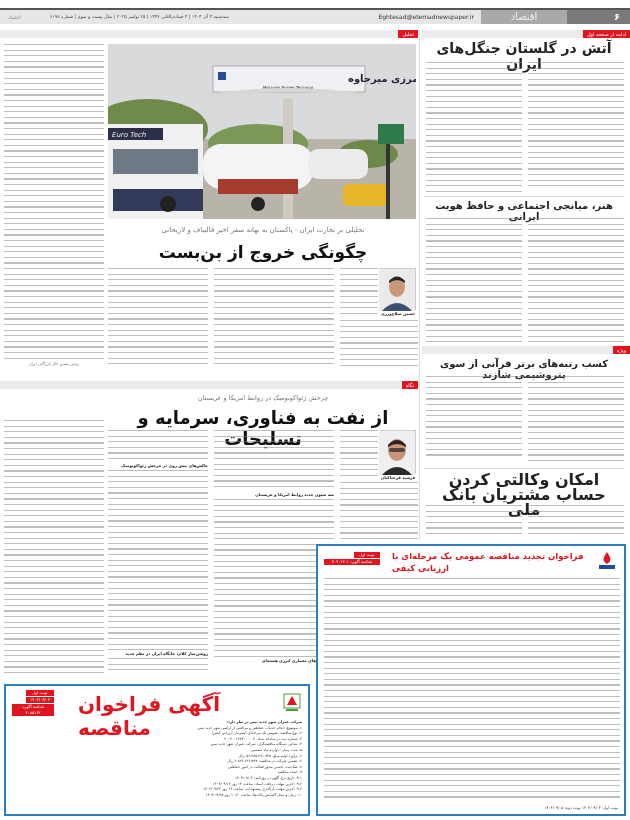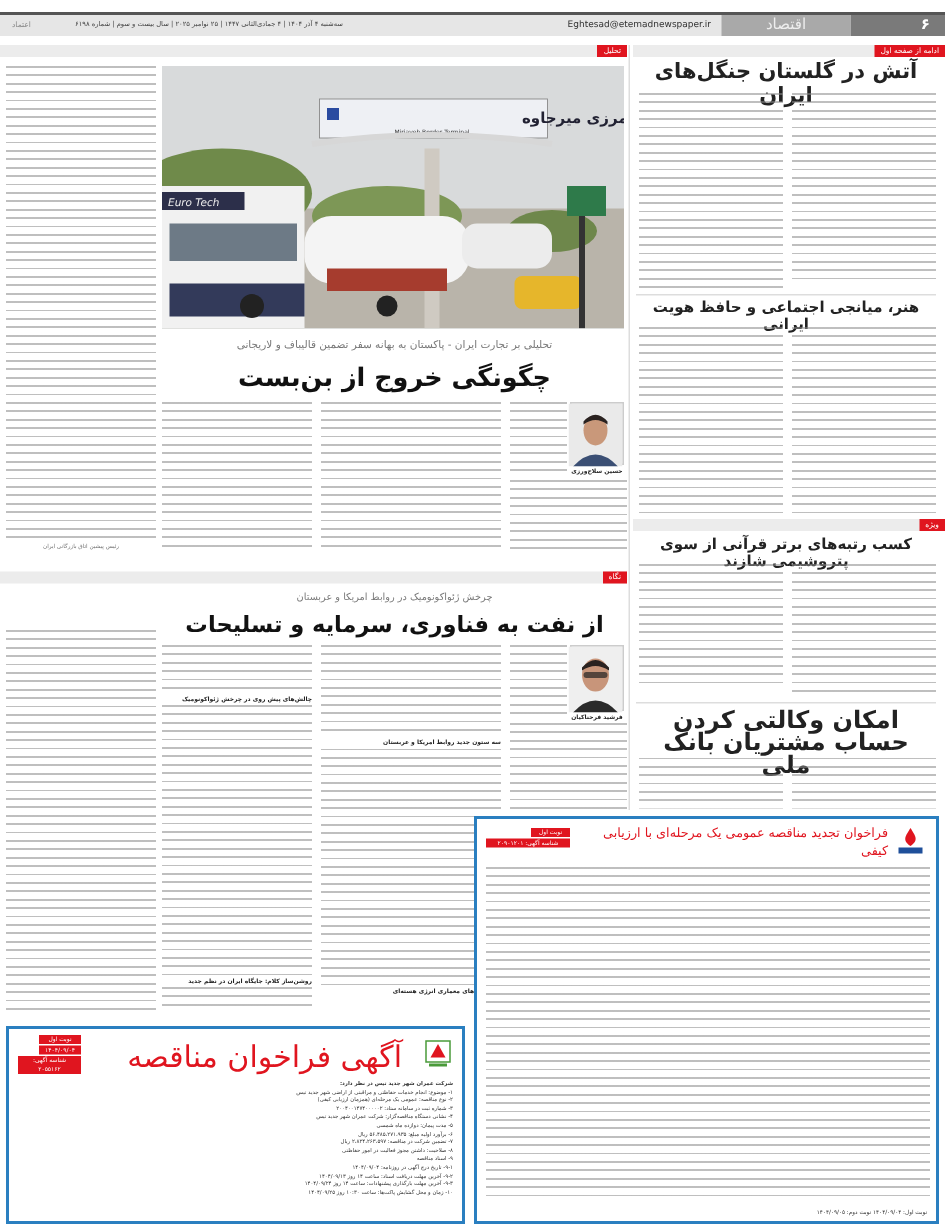--- a/index.html
+++ b/index.html
@@ -14,21 +14,21 @@
 #dateline{left:50px;top:0;font-size:4.5px;color:#444;line-height:14px}
 #logo-small{left:8px;top:0;font-size:5px;color:#888;line-height:14px}
 .secbar{height:8px;background:#ececec}
 .redtag{position:absolute;right:0;top:0;height:8px;background:#e0151f;color:#fff;font-size:5px;line-height:8px;padding:0 4px}
 .h1{font-weight:bold;color:#222;text-align:center}
 .col{font-size:3.6px;line-height:5.6px;color:#555;text-align:justify;overflow:hidden}
 .lines{background:repeating-linear-gradient(to bottom,#8a8a8a 0,#8a8a8a 1.2px,transparent 1.2px,transparent 5.6px);opacity:.55}
 .divider{background:#ddd}
 .photo{background:#ccc;overflow:hidden}
 .ad{border:2px solid #2a7fc0;background:#fff}
-.adtitle{color:#e0151f;font-weight:normal;text-align:right}
+.adtitle{color:#e0151f;font-weight:bold;text-align:left}
 .adbadge{background:#e0151f;color:#fff;font-size:4px;line-height:6px;padding:0 3px;text-align:center}
 .author{font-size:4px;color:#222;font-weight:bold;text-align:center}
 .sub{font-size:4.6px;color:#888;text-align:center}
 .bold-sub{font-size:4px;font-weight:bold;color:#222}
 </style>
 </head>
 <body>
 
 <div id="topbar" class="abs">
   <div id="pagenum" class="abs">۶</div>
@@ -94,21 +94,21 @@
     <rect x="110" y="135" width="80" height="15" fill="#a63c2e"></rect>
     <rect x="200" y="105" width="60" height="30" rx="10" fill="#ececec"></rect>
     <rect x="235" y="140" width="45" height="22" rx="5" fill="#e6b62b"></rect>
     <rect x="270" y="80" width="26" height="20" fill="#2e7a4a"></rect>
     <rect x="278" y="100" width="4" height="75" fill="#333"></rect>
     <circle cx="60" cy="160" r="8" fill="#222"></circle>
     <circle cx="150" cy="160" r="7" fill="#222"></circle>
   </svg>
 </div>
 
-<div class="abs sub" style="top:226px;left:108px;width:310px;font-size:7px;color:#777">تحلیلی بر تجارت ایران - پاکستان به بهانه سفر تضمین قالیباف و لاریجانی</div>
+<div class="abs sub" style="top:226px;left:108px;width:310px;font-size:7px;color:#777">تحلیلی بر تجارت ایران - پاکستان به بهانه سفر اخیر قالیباف و لاریجانی</div>
 <div class="abs h1" style="top:242px;left:108px;width:310px;font-size:17px;color:#111">چگونگی خروج از بن‌بست</div>
 
 <div class="abs" style="top:268px;left:380px;width:36px;height:42px;background:#e9e9e9;border:1px solid #ccc">
   <svg width="36" height="42" viewBox="0 0 36 42">
     <rect width="36" height="42" fill="#eaeaea"></rect>
     <ellipse cx="18" cy="18" rx="8" ry="10" fill="#c9987a"></ellipse>
     <path d="M10 12 Q18 3 26 12 L26 14 Q18 8 10 14Z" fill="#2a2220"></path>
     <path d="M3 42 Q18 26 33 42Z" fill="#3b4f74"></path>
   </svg>
 </div>
@@ -120,21 +120,21 @@
 <div class="abs col lines" style="top:268px;left:108px;width:100px;height:100px"><span style="opacity:0">مشخص و اهداف قابل سنجش تشکیل دهند و سامانه رهگیری یکپارچه (Tracking) ایجاد کنند.</span></div>
 
 <div class="abs col lines" style="top:44px;left:4px;width:100px;height:316px"><span style="opacity:0">که دو طرف از تصمیمات دقیقه نودی حفظ کنند. Export، Backed Finance، One-Stop Shop</span></div>
 <div class="abs" style="top:361px;left:4px;width:100px;font-size:3.8px;color:#777;text-align:center">رئیس پیشین اتاق بازرگانی ایران</div>
 
 <div class="abs secbar" style="top:381px;left:0;width:418px">
   <span class="redtag">نگاه</span>
 </div>
 
 <div class="abs sub" style="top:394px;left:108px;width:310px;font-size:6.5px;color:#777">چرخش ژئواکونومیک در روابط امریکا و عربستان</div>
-<div class="abs h1" style="top:407px;left:108px;width:310px;font-size:15px;color:#111">از نفت به فناوری، سرمایه و تسلیحات</div>
+<div class="abs h1" style="top:407px;left:108px;width:310px;font-size:18px;color:#111">از نفت به فناوری، سرمایه و تسلیحات</div>
 
 <div class="abs" style="top:430px;left:380px;width:36px;height:44px;background:#eee;border:1px solid #ccc">
   <svg width="36" height="44" viewBox="0 0 36 44">
     <rect width="36" height="44" fill="#efefef"></rect>
     <ellipse cx="18" cy="19" rx="9" ry="11" fill="#c8957a"></ellipse>
     <path d="M9 14 Q18 4 27 14 L27 16 Q18 10 9 16Z" fill="#2a2220"></path>
     <rect x="10" y="17" width="16" height="4" rx="2" fill="#222" opacity=".7"></rect>
     <path d="M3 44 Q18 28 33 44Z" fill="#2a2a2a"></path>
   </svg>
 </div>

